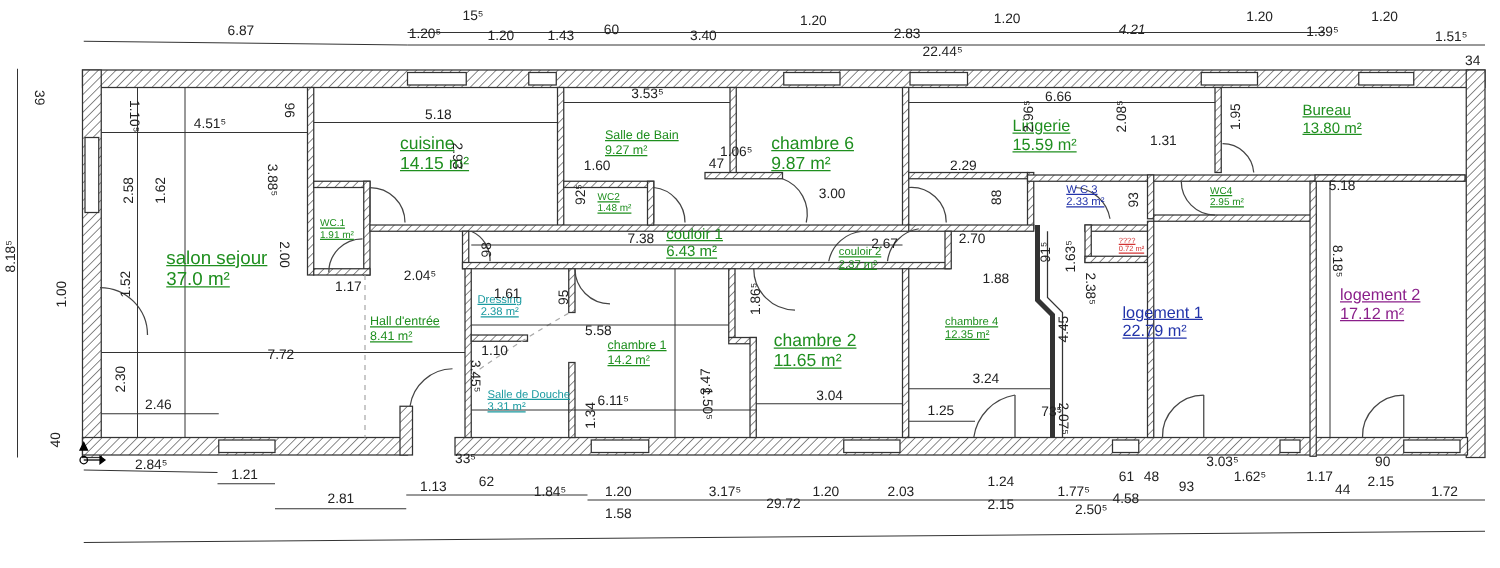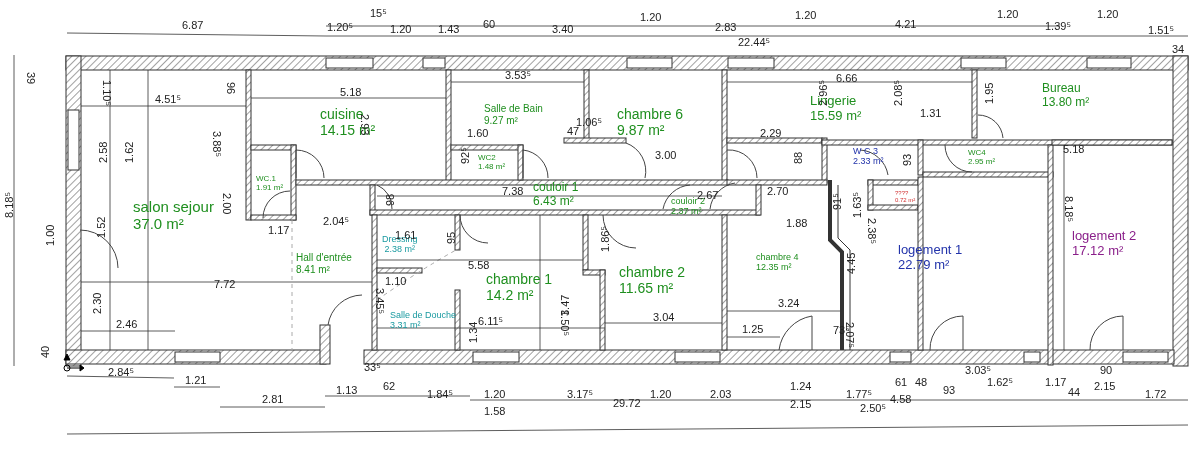--- a/index.html
+++ b/index.html
@@ -1,21 +1,21 @@
 <!DOCTYPE html>
 <html><head>
 <meta charset="utf-8">
 <style>
   html,body{margin:0;padding:0;background:#fff;}
   body{width:1200px;height:454px;position:relative;overflow:hidden;font-family:"Liberation Sans",sans-serif;}
   #plan{position:absolute;left:0;top:0;width:1200px;height:454px;}
   .dim{position:absolute;white-space:nowrap;font-size:11px;color:#222;line-height:1;}
   .dim.v{transform:rotate(-90deg);transform-origin:left top;}
   .dim.v90{transform:rotate(90deg);transform-origin:left top;}
-  .room-name{position:absolute;white-space:nowrap;line-height:1.15;}
+  .room-name{position:absolute;white-space:nowrap;line-height:1.15;text-decoration:underline;}
 </style>
 </head>
 <body>
 
 <svg id="plan" width="1200" height="454" viewBox="0 0 1200 454" xmlns="http://www.w3.org/2000/svg">
   <defs>
     <pattern id="hatch" patternUnits="userSpaceOnUse" width="5" height="5" patternTransform="rotate(45)">
       <rect width="5" height="5" fill="#fff"></rect>
       <line x1="0" y1="0" x2="0" y2="5" stroke="#444" stroke-width="1"></line>
     </pattern>
@@ -211,21 +211,21 @@
       <div>0.72 m²</div>
     </div>
     <div class="room-name" style="left: 296px; top: 252px; font-size: 10px; color: rgb(31, 143, 31);">
       <div>Hall d'entrée</div>
       <div>8.41 m²</div>
     </div>
     <div class="room-name" style="left: 382px; top: 234px; font-size: 9px; color: rgb(26, 154, 160); text-align: center;">
       <div>Dressing</div>
       <div>2.38 m²</div>
     </div>
-    <div class="room-name" style="left: 486px; top: 271px; font-size: 14px; color: rgb(31, 143, 31);">
+    <div class="room-name" style="left: 486px; top: 271px; font-size: 10px; color: rgb(31, 143, 31);">
       <div>chambre 1</div>
       <div>14.2 m²</div>
     </div>
     <div class="room-name" style="left: 619px; top: 264px; font-size: 14px; color: rgb(31, 143, 31);">
       <div>chambre 2</div>
       <div>11.65 m²</div>
     </div>
     <div class="room-name" style="left: 756px; top: 252px; font-size: 9px; color: rgb(31, 143, 31);">
       <div>chambre 4</div>
       <div>12.35 m²</div>
@@ -248,21 +248,21 @@
     <span class="dim" style="left: 327px; top: 22px;">1.20⁵</span>
     <span class="dim" style="left: 370px; top: 8px;">15⁵</span>
     <span class="dim" style="left: 390px; top: 24px;">1.20</span>
     <span class="dim" style="left: 438px; top: 24px;">1.43</span>
     <span class="dim" style="left: 483px; top: 19px;">60</span>
     <span class="dim" style="left: 552px; top: 24px;">3.40</span>
     <span class="dim" style="left: 640px; top: 12px;">1.20</span>
     <span class="dim" style="left: 715px; top: 22px; text-align: right;">2.83</span>
     <span class="dim" style="left: 738px; top: 37px;">22.44⁵</span>
     <span class="dim" style="left: 795px; top: 10px;">1.20</span>
-    <span class="dim" style="left: 895px; top: 19px;">4.21</span>
+    <span class="dim" style="left: 895px; top: 19px; font-style: italic;">4.21</span>
     <span class="dim" style="left: 997px; top: 9px;">1.20</span>
     <span class="dim" style="left: 1045px; top: 21px;">1.39⁵</span>
     <span class="dim" style="left: 1097px; top: 9px;">1.20</span>
     <span class="dim" style="left: 1148px; top: 25px;">1.51⁵</span>
     <span class="dim" style="left: 1172px; top: 44px;">34</span>
     <span class="dim" style="left: 340px; top: 87px;">5.18</span>
     <span class="dim" style="left: 155px; top: 94px;">4.51⁵</span>
     <span class="dim" style="left: 505px; top: 70px;">3.53⁵</span>
     <span class="dim" style="left: 836px; top: 73px;">6.66</span>
     <span class="dim" style="left: 467px; top: 128px;">1.60</span>

